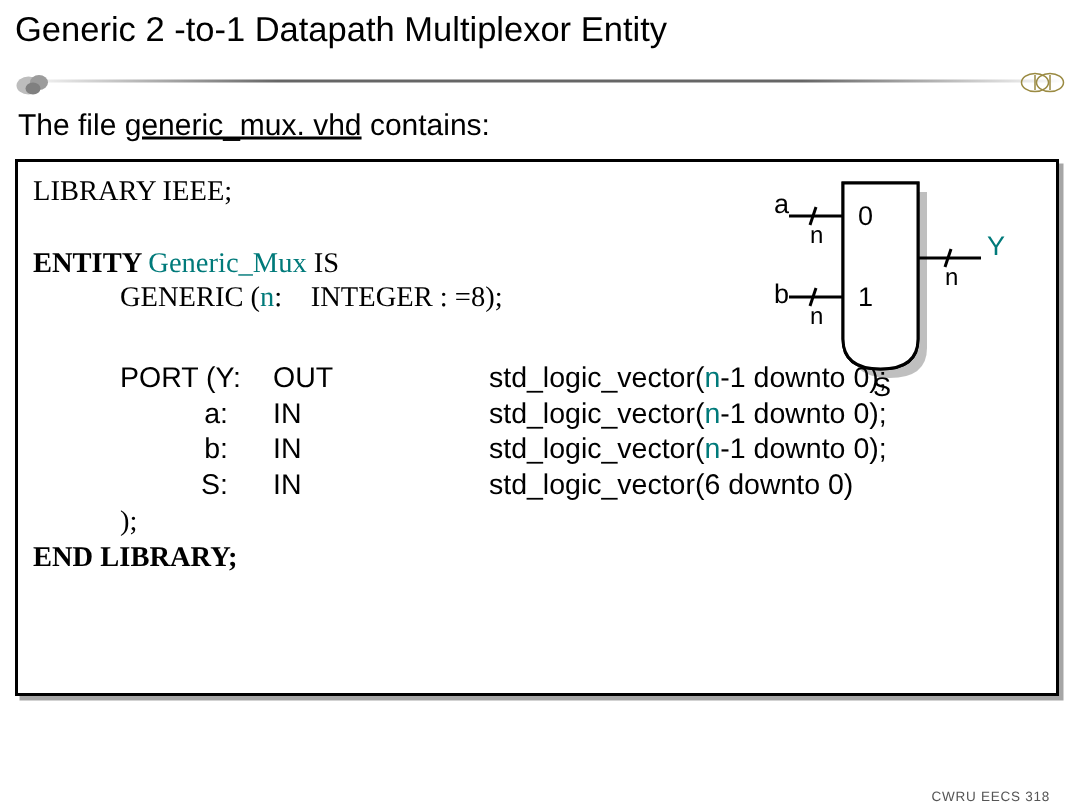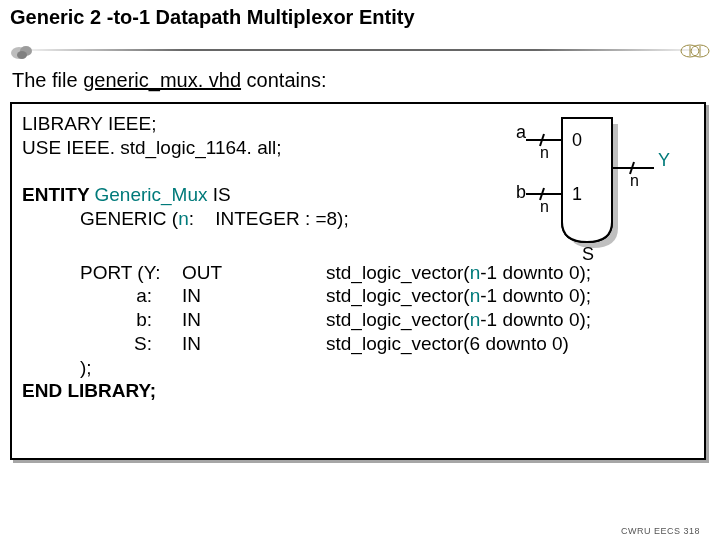--- a/index.html
+++ b/index.html
@@ -11,22 +11,22 @@
     background: #fff;
     position: relative;
     overflow: hidden;
   }
   .slide {
     padding: 6px 10px 0 10px;
     height: 100%;
     position: relative;
   }
   .title {
-    font-size: 20px;
-    font-weight: bold;
+    font-size: 23px;
+    font-weight: normal;
     color: #000;
     margin: 0 0 8px 0;
   }
   .hr-wrap {
     position: relative;
     height: 26px;
     margin-bottom: 6px;
   }
   .hr-line {
     position: absolute;
@@ -60,21 +60,21 @@
     border: 2px solid #000;
     box-shadow: 3px 3px 0 rgba(0,0,0,0.35);
     padding: 8px 10px 10px 10px;
     font-size: 19px;
     line-height: 1.25;
     position: relative;
     background: #fff;
     width: 696px;
     height: 358px;
   }
-  .code-box .row { white-space: pre; }
+  .code-box .row { white-space: pre; font-family: Liberation Serif, serif; }
   .kw { font-weight: bold; }
   .teal { color: #007a7a; }
   .sp1 { display:inline-block; width: 58px; }
   .port-table {
     display: grid;
     grid-template-columns: 80px 40px 60px 330px;
     column-gap: 22px;
     margin-left: 58px;
     margin-top: 6px;
   }
@@ -141,21 +141,20 @@
 
       <line x1="130" y1="60" x2="172" y2="60" stroke="#000" stroke-width="2"></line>
       <line x1="152" y1="54" x2="148" y2="66" stroke="#000" stroke-width="2"></line>
       <text x="176" y="58" font-size="18" font-family="Arial" fill="#007a7a">Y</text>
       <text x="148" y="78" font-size="16" font-family="Arial">n</text>
 
       <text x="100" y="152" font-size="18" font-family="Arial">S</text>
     </svg>
 
     <div class="row">LIBRARY IEEE;</div>
-    <div class="row">USE IEEE. std_logic_1164. all;</div>
     <div class="row">&nbsp;</div>
     <div class="row"><span class="kw">ENTITY </span><span class="teal">Generic_Mux</span><span> IS</span></div>
     <div class="row"><span class="sp1"></span><span>GENERIC (</span><span class="teal">n</span><span>:    INTEGER : =8);</span></div>
     <div class="row">&nbsp;</div>
 
     <div class="port-table">
       <div><span>PORT (</span><span>Y:</span></div>
       <div>OUT</div>
       <div></div>
       <div><span>std_logic_vector(</span><span class="teal">n</span><span>-1 downto 0);</span></div>

